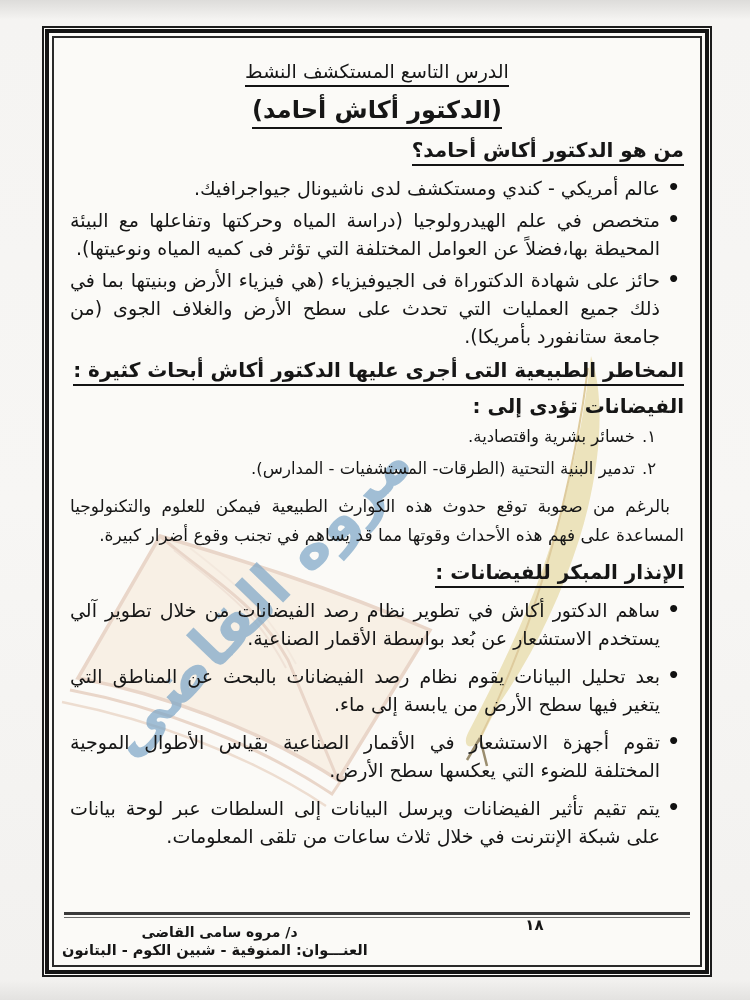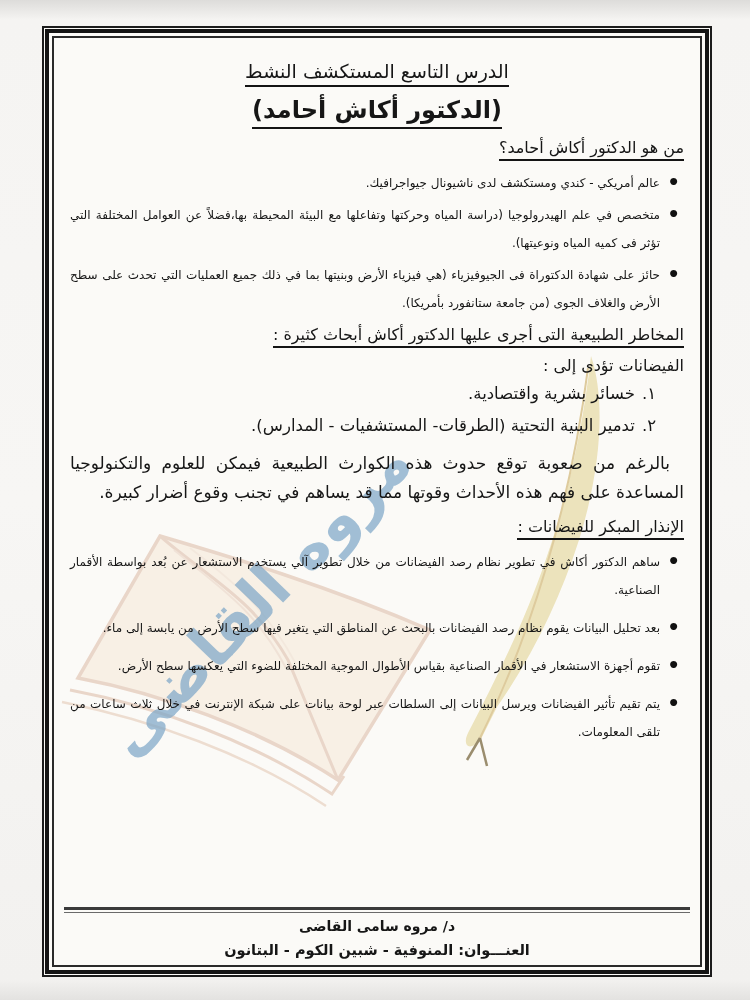--- a/index.html
+++ b/index.html
@@ -16,45 +16,45 @@
   .frame-inner{height:100%;border:2px solid #2a2a2a;box-sizing:border-box;position:relative;overflow:hidden;direction:rtl;}
 
   .wm{position:absolute;inset:0;z-index:0;pointer-events:none;}
 
   .content{position:relative;z-index:2;padding:22px 16px 0 16px;text-align:justify;}
   .center{text-align:center;}
   .u{display:inline-block;border-bottom:2.5px solid #141414;padding-bottom:3px;}
   .title{font-size:19px;font-weight:normal;letter-spacing:.2px;}
   .subtitle{font-size:24px;font-weight:bold;}
   .title-line{margin-bottom:9px;}
-  .h{margin:2px 0 8px;font-weight:normal;font-size:16px;}
+  .h{margin:2px 0 8px;font-weight:bold;font-size:20px;}
   .h .u{padding-bottom:2px;border-bottom-width:2px;}
   .h.plain{margin-bottom:4px;}
 
-  ul.bullets{list-style:none;margin:2px 0 8px;padding:0;font-size:12px;line-height:28px;}
+  ul.bullets{list-style:none;margin:2px 0 8px;padding:0;font-size:19px;line-height:28px;}
   ul.bullets li{position:relative;padding-right:24px;margin-bottom:4px;}
   ul.bullets li::before{content:"•";position:absolute;right:4px;top:-1px;font-size:20px;font-weight:bold;color:#111;}
   ul.bullets.ew li{margin-bottom:10px;}
 
   ol.effects{list-style:none;margin:2px 28px 8px 0;padding:0;font-size:16.5px;line-height:30px;}
   ol.effects li{margin-bottom:2px;}
   ol.effects .num{margin-left:7px;}
 
   .para{font-size:17px;line-height:29px;margin:6px 0 10px;text-indent:14px;}
 
   .importance{margin-top:10px;}
 
   .footer{position:absolute;left:0;right:0;bottom:0;z-index:2;padding:0 8px 7px;background:transparent;}
   .f-divider{height:2px;border-top:3px solid #3a3a3a;border-bottom:1px solid #6a6a6a;margin:0 2px 5px;}
   .f-row{display:flex;align-items:center;font-weight:bold;font-size:14px;direction:rtl;}
   .f-col{flex:1;}
   .f-mobile{text-align:right;padding-right:10px;}
   .f-page{text-align:center;transform:translateY(-7px);font-size:15px;}
   .f-author{text-align:center;}
-  .f-address{text-align:center;font-weight:bold;font-size:14.5px;margin-top:8px;}
+  .f-address{text-align:left;font-weight:bold;font-size:14.5px;margin-top:1px;}
 </style>
 </head>
 <body>
 
 <div class="frame">
   <div class="frame-mid">
     <div class="frame-inner">
 
       <svg class="wm" width="652" height="928" viewBox="0 0 652 928" aria-hidden="true">
 
@@ -127,20 +127,21 @@
           <li><span>تقوم أجهزة الاستشعار في الأقمار الصناعية بقياس الأطوال الموجية المختلفة للضوء التي يعكسها سطح الأرض.</span></li>
           <li><span>يتم تقيم تأثير الفيضانات ويرسل البيانات إلى السلطات عبر لوحة بيانات على شبكة الإنترنت في خلال ثلاث ساعات من تلقى المعلومات.</span></li>
         </ul>
 
 
       </div>
 
       <div class="footer">
         <div class="f-divider"></div>
         <div class="f-row">
+          <span class="f-col f-page">١٨</span>
           <span class="f-col f-author">د/ مروه سامى القاضى</span>
         </div>
         <div class="f-address">العنـــوان: المنوفية - شبين الكوم - البتانون</div>
       </div>
 
     </div>
   </div>
 </div>
 
 </body></html>

